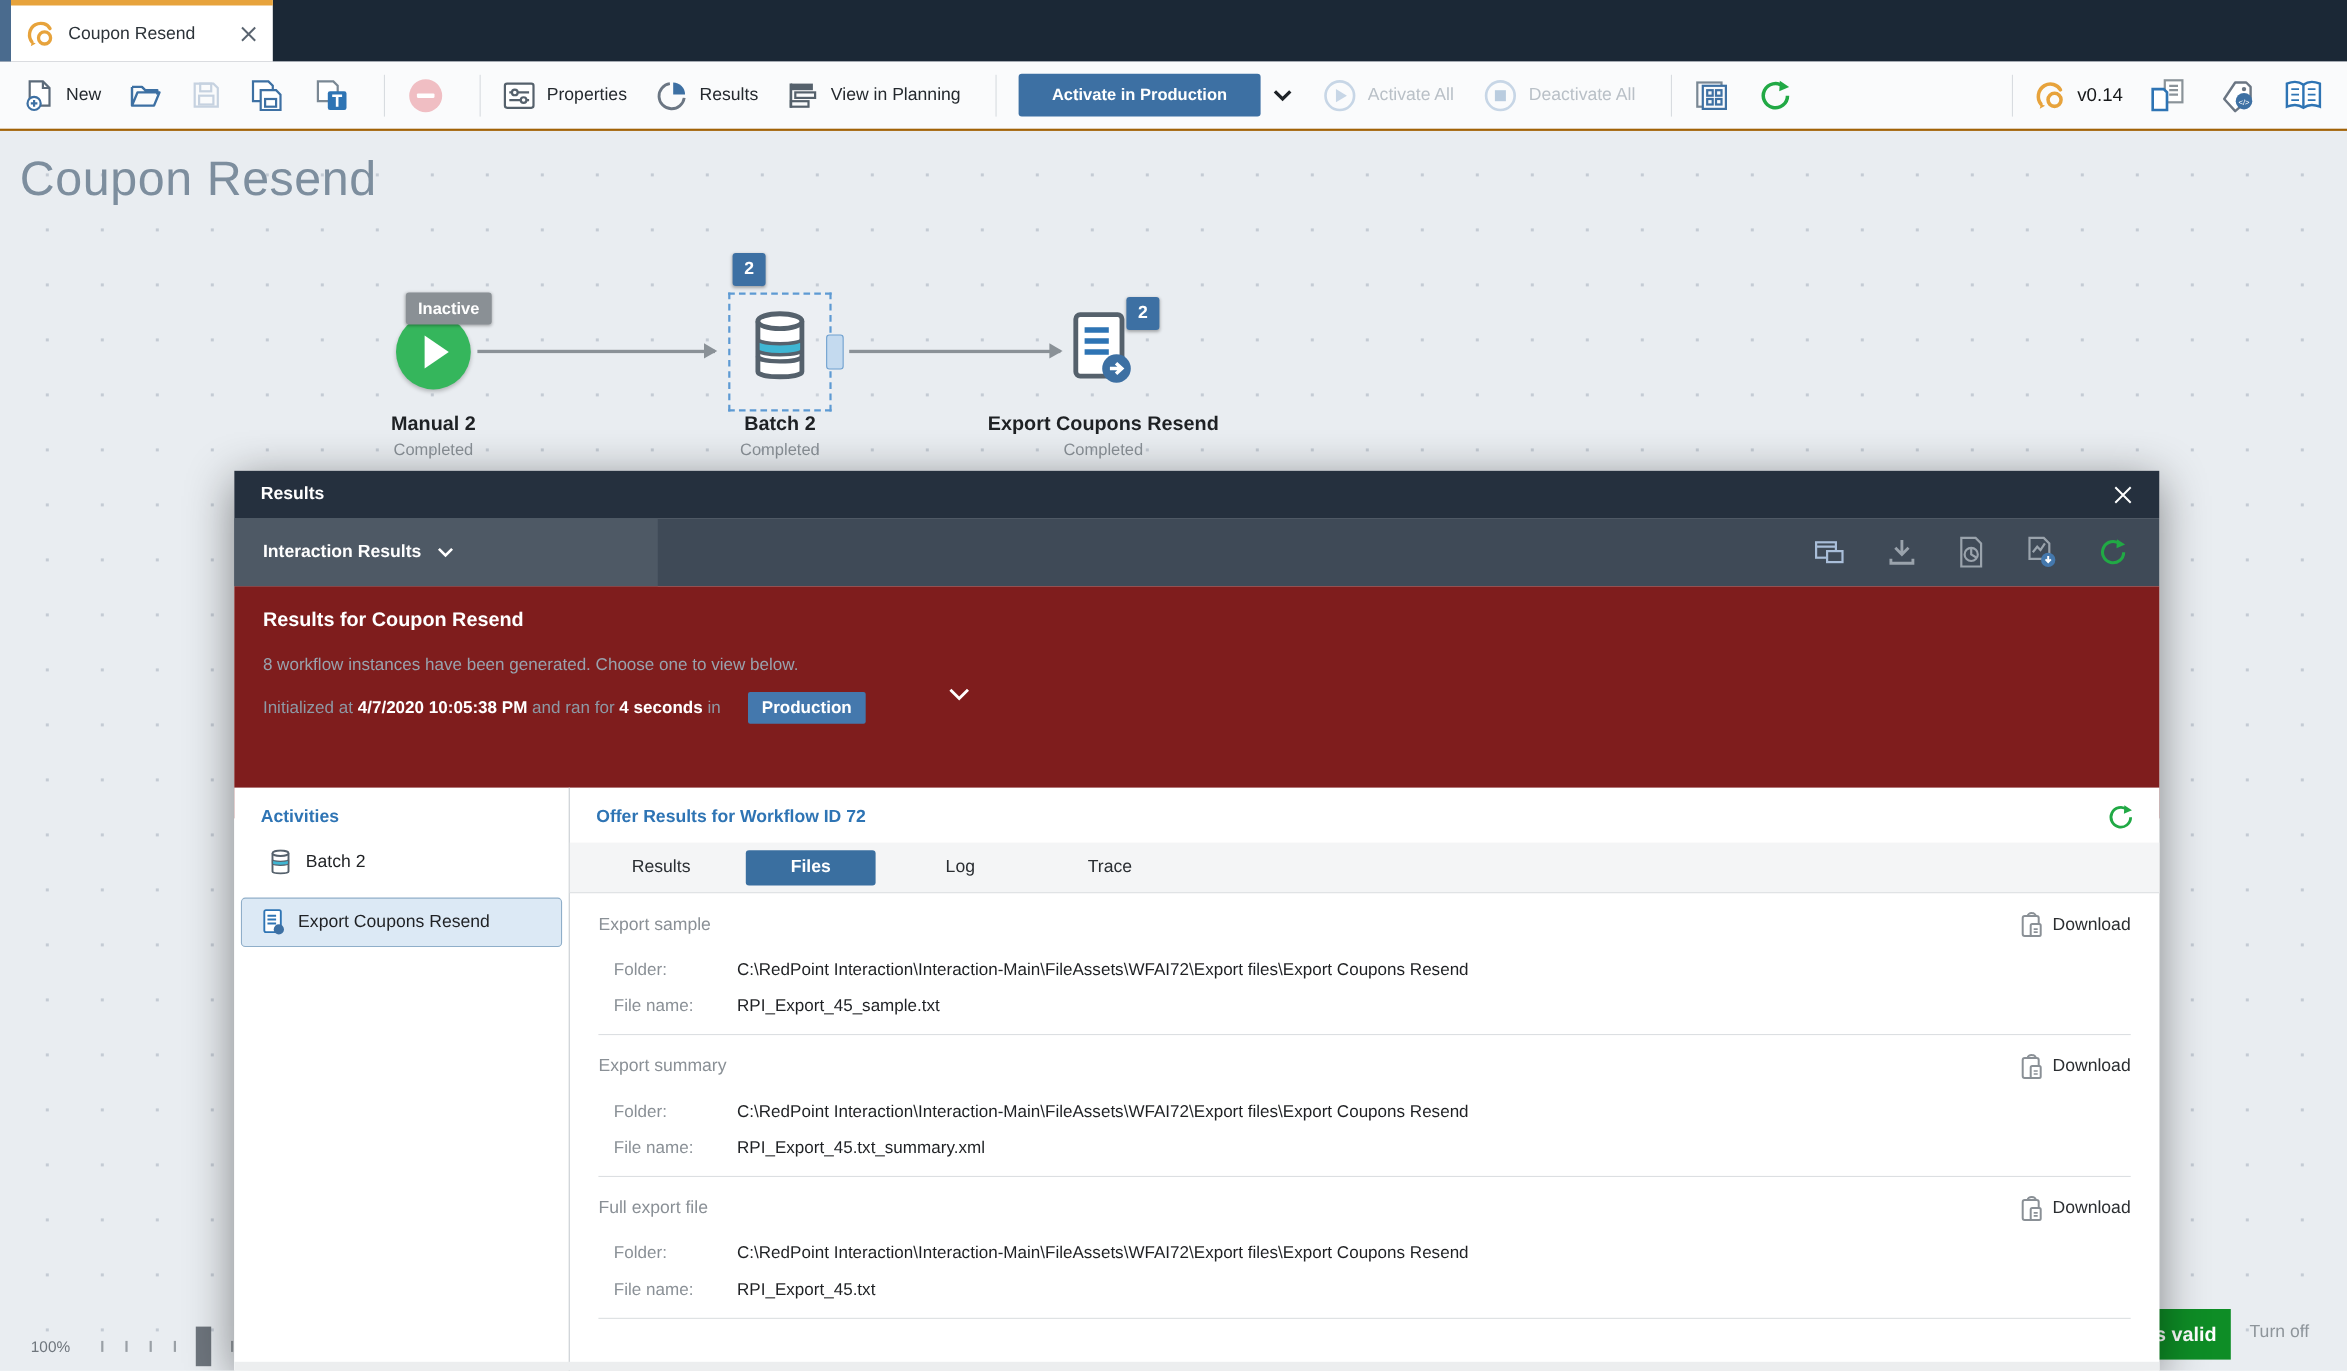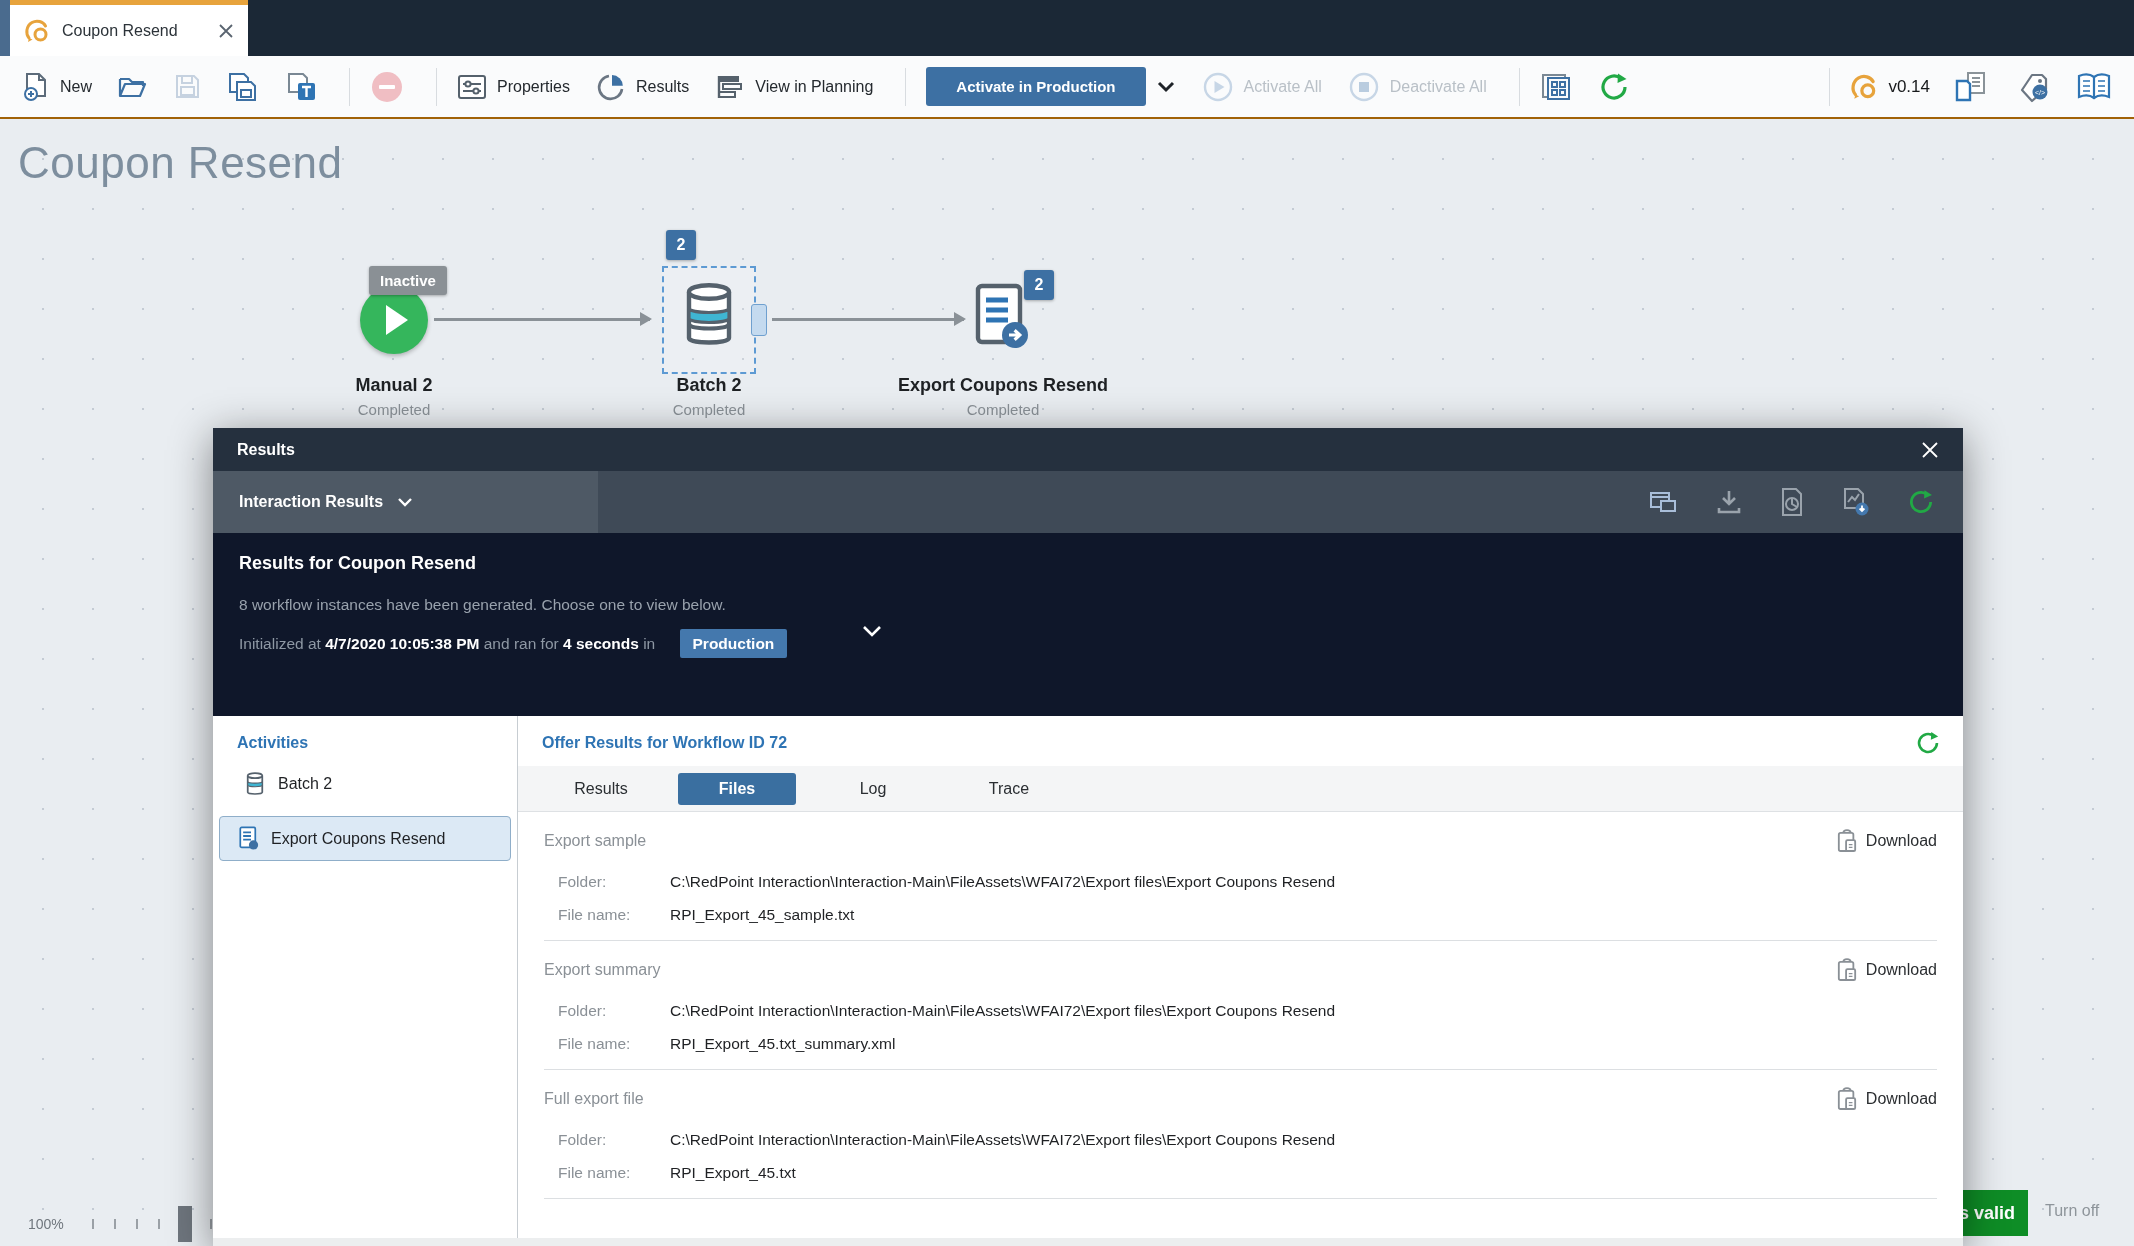--- a/index.html
+++ b/index.html
@@ -61,21 +61,21 @@
   .valid-badge { position:absolute; left:1946px; top:1070px; height:46px; background:#0E8D26; color:#FFF; font-size:18px; font-weight:bold; display:flex; align-items:center; padding:0 13px; z-index:5; }
   .turn-off { position:absolute; left:2045px; top:1082px; color:#8E959B; font-size:16px; z-index:5; }
 
   
   .dialog { position:absolute; left:213px; top:428px; width:1750px; height:818px; background:#FFFFFF; z-index:20; box-shadow:0 8px 40px rgba(0,0,0,0.45); }
   .dlg-titlebar { height:43px; background:#25303E; display:flex; align-items:center; padding:0 24px; }
   .dlg-title { color:#FFF; font-size:16px; font-weight:bold; flex:1; }
   .dlg-bar2 { height:62px; background:#3F4A57; display:flex; align-items:center; }
   .dlg-dropdown { width:385px; height:62px; background:#4E5965; display:flex; align-items:center; padding:0 26px; gap:14px; color:#FFF; font-size:16px; font-weight:bold; }
   .dlg-bar2-icons { margin-left:auto; display:flex; align-items:center; gap:36px; padding-right:28px; }
-  .dlg-info { height:211px; background:#0f172a; position:relative; padding:20px 26px 0; }
+  .dlg-info { height:211px; background:#7f1d1d; position:relative; padding:20px 26px 0; }
   .info-title { color:#FFF; font-size:18px; font-weight:bold; }
   .info-sub { color:#99A2AD; font-size:15.5px; margin-top:22px; }
   .info-line { font-size:15.5px; margin-top:21px; color:#8E98A4; }
   .info-line b { color:#FFF; }
   .env-badge { background:#4478AD; color:#FFF; font-weight:bold; padding:6px 13px; border-radius:2px; margin-left:20px; }
   .info-chevron { position:absolute; left:648px; top:92px; }
 
   .dlg-body { position:absolute; left:0; top:288px; width:1750px; height:580px; background:#FFF; display:flex; }
   .act-panel { width:305px; border-right:1px solid #C7CDD2; padding-top:18px; }
   .panel-heading { color:#2E74B4; font-size:16px; font-weight:bold; padding-left:24px; }

